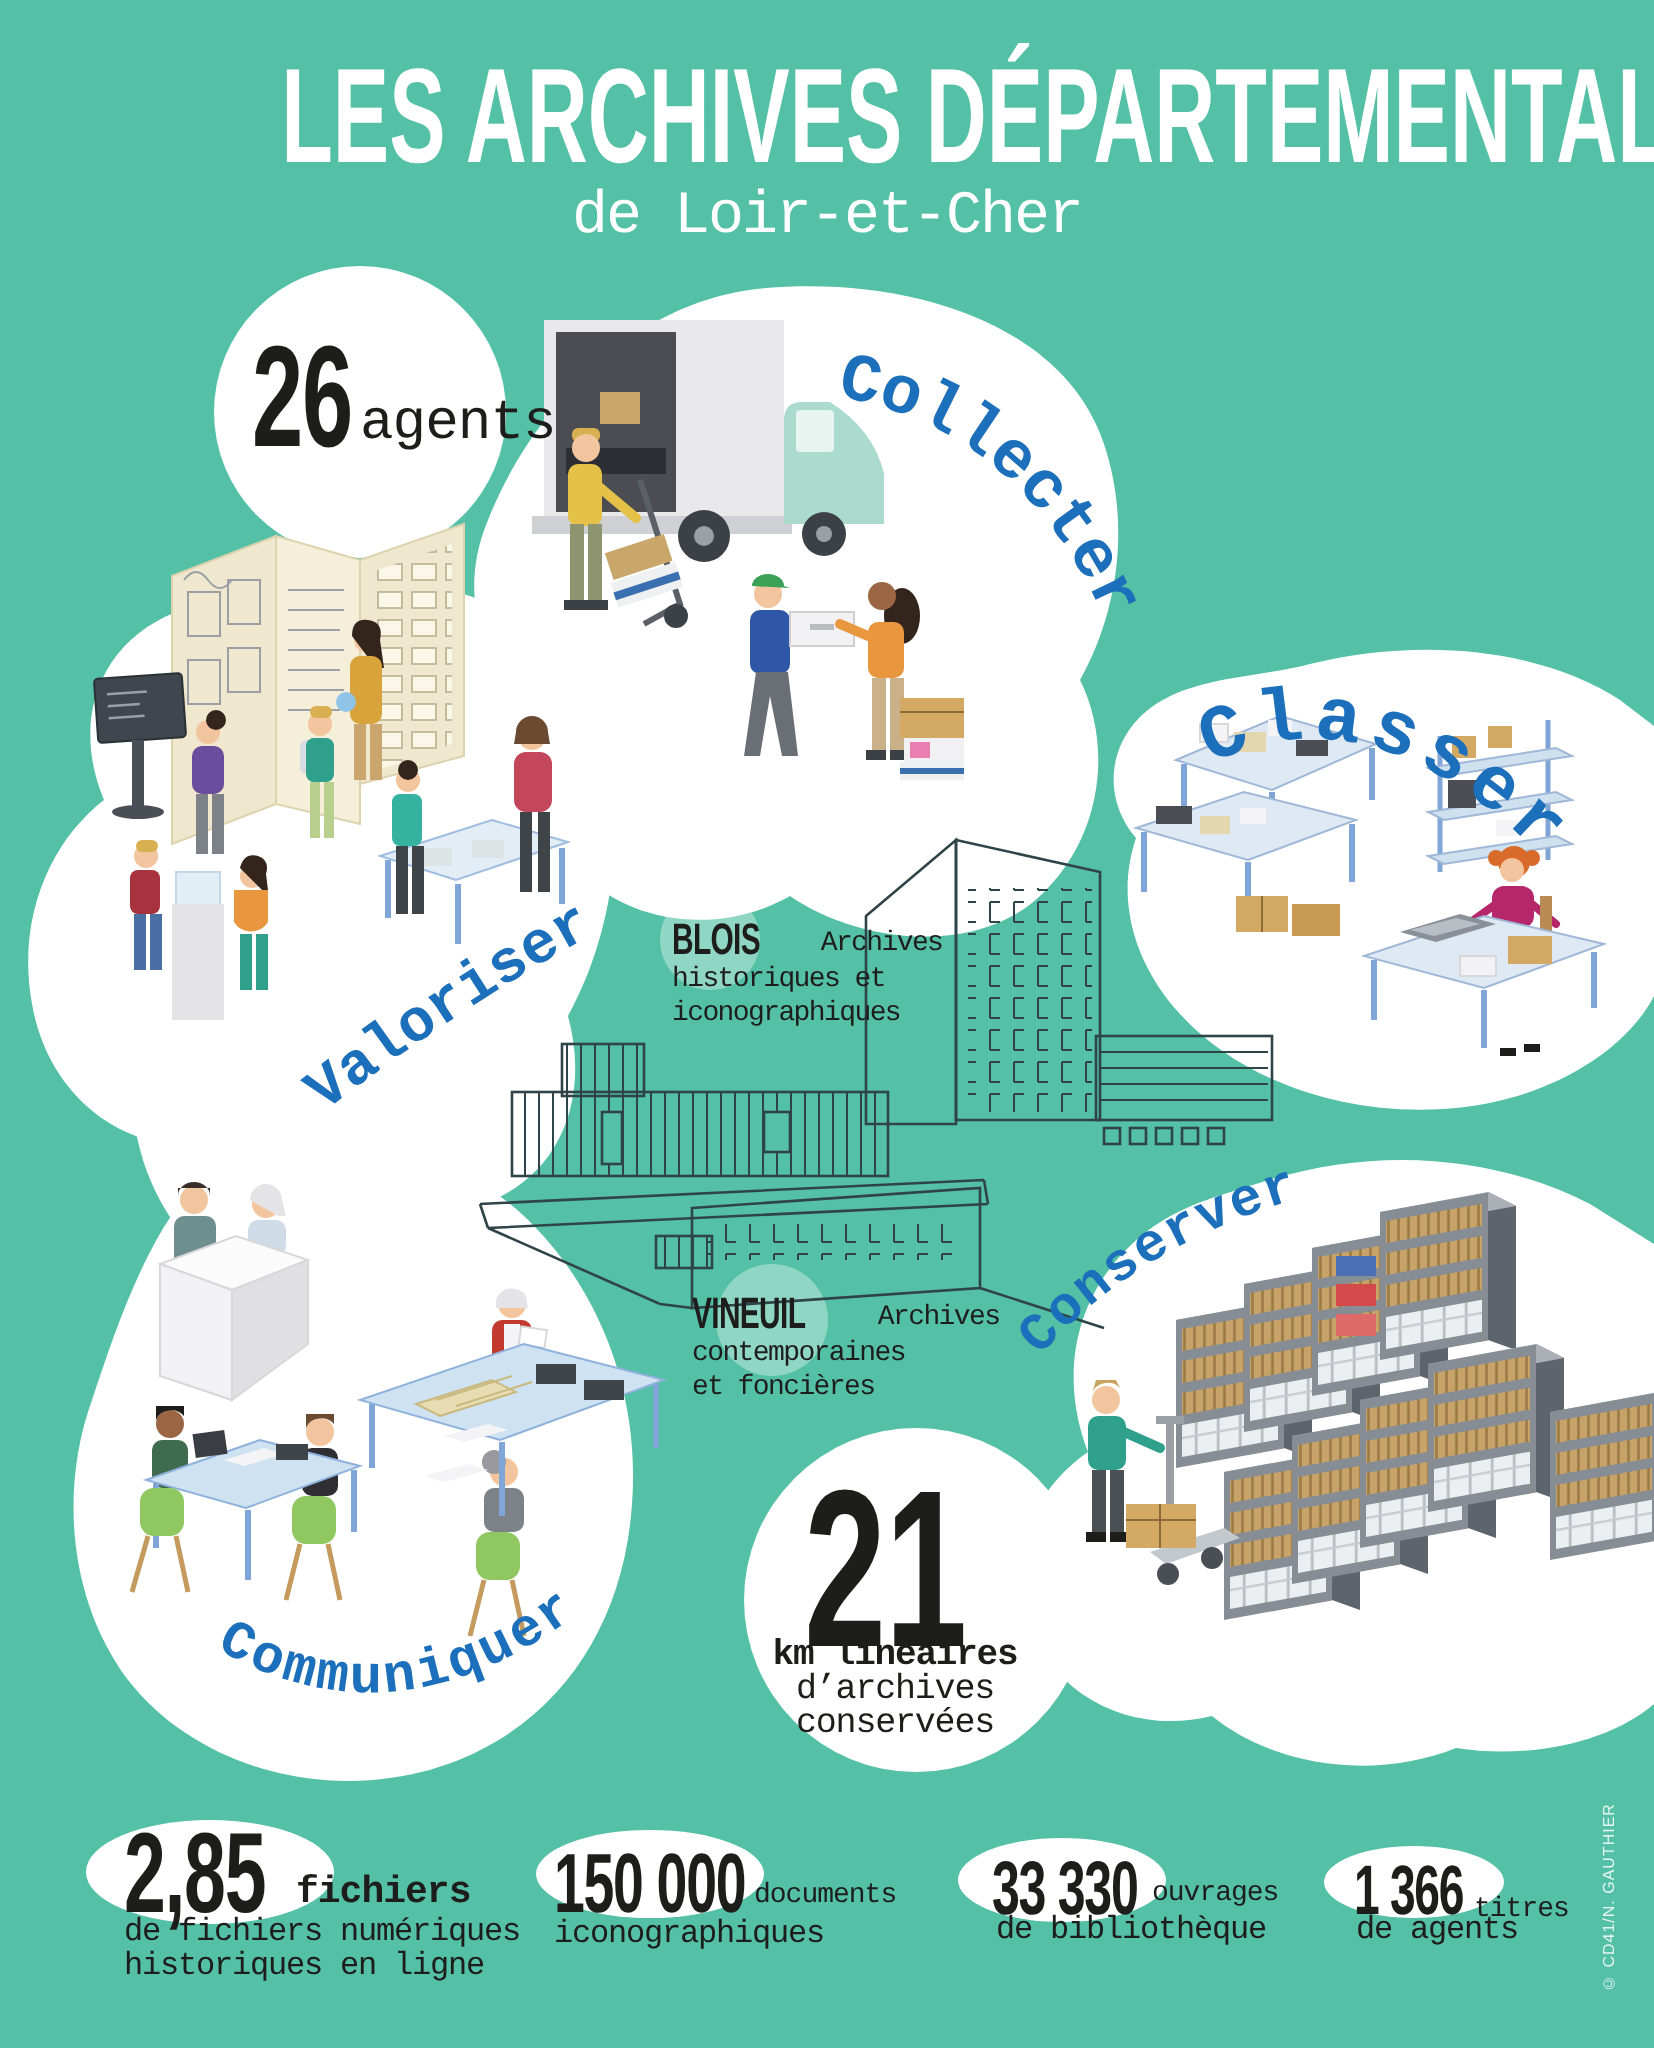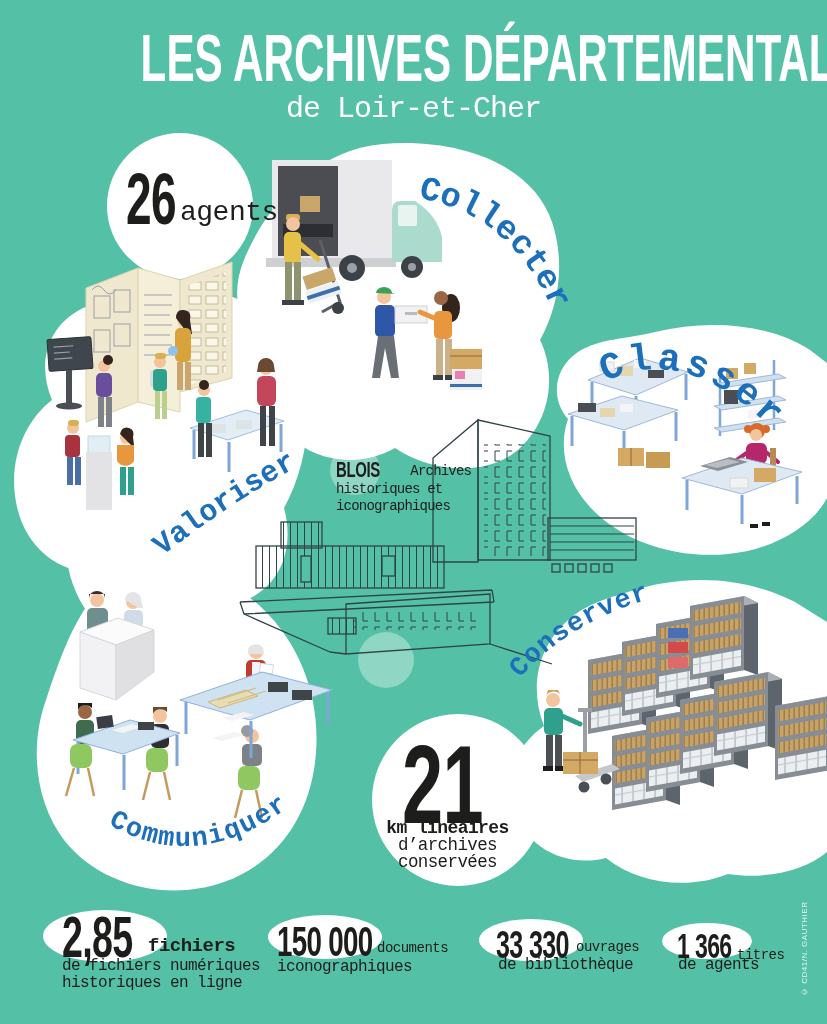--- a/index.html
+++ b/index.html
@@ -410,20 +410,25 @@
 
 <span class="t bignum" style="left:126px;top:163px;font-size:72px;transform:scaleX(0.64)">26</span>
 <span class="t monoS" style="left:180px;top:199px;font-size:28px">agents</span>
 
 <div class="t siteblock" style="left:336px;top:461px">
   <div><span class="sitename">BLOIS</span>&nbsp;<span class="sitetext">Archives</span></div>
   <div class="sitetext">historiques et</div>
   <div class="sitetext">iconographiques</div>
 </div>
 
+<div class="t siteblock" style="left:346px;top:648px">
+  <div><span class="sitename">VINEUIL</span>&nbsp;<span class="sitetext">Archives</span></div>
+  <div class="sitetext">contemporaines</div>
+  <div class="sitetext">et foncières</div>
+</div>
 
 <span class="t bignum" style="left:402px;top:729px;font-size:112px">21</span>
 <div class="t kmblock" style="left:350px;top:820px">
   <div class="u">km linéaires</div>
   <div>d’archives</div>
   <div>conservées</div>
 </div>
 
 <div>
   <span class="t bignum" style="left:62px;top:909px;font-size:57px">2,85</span>

